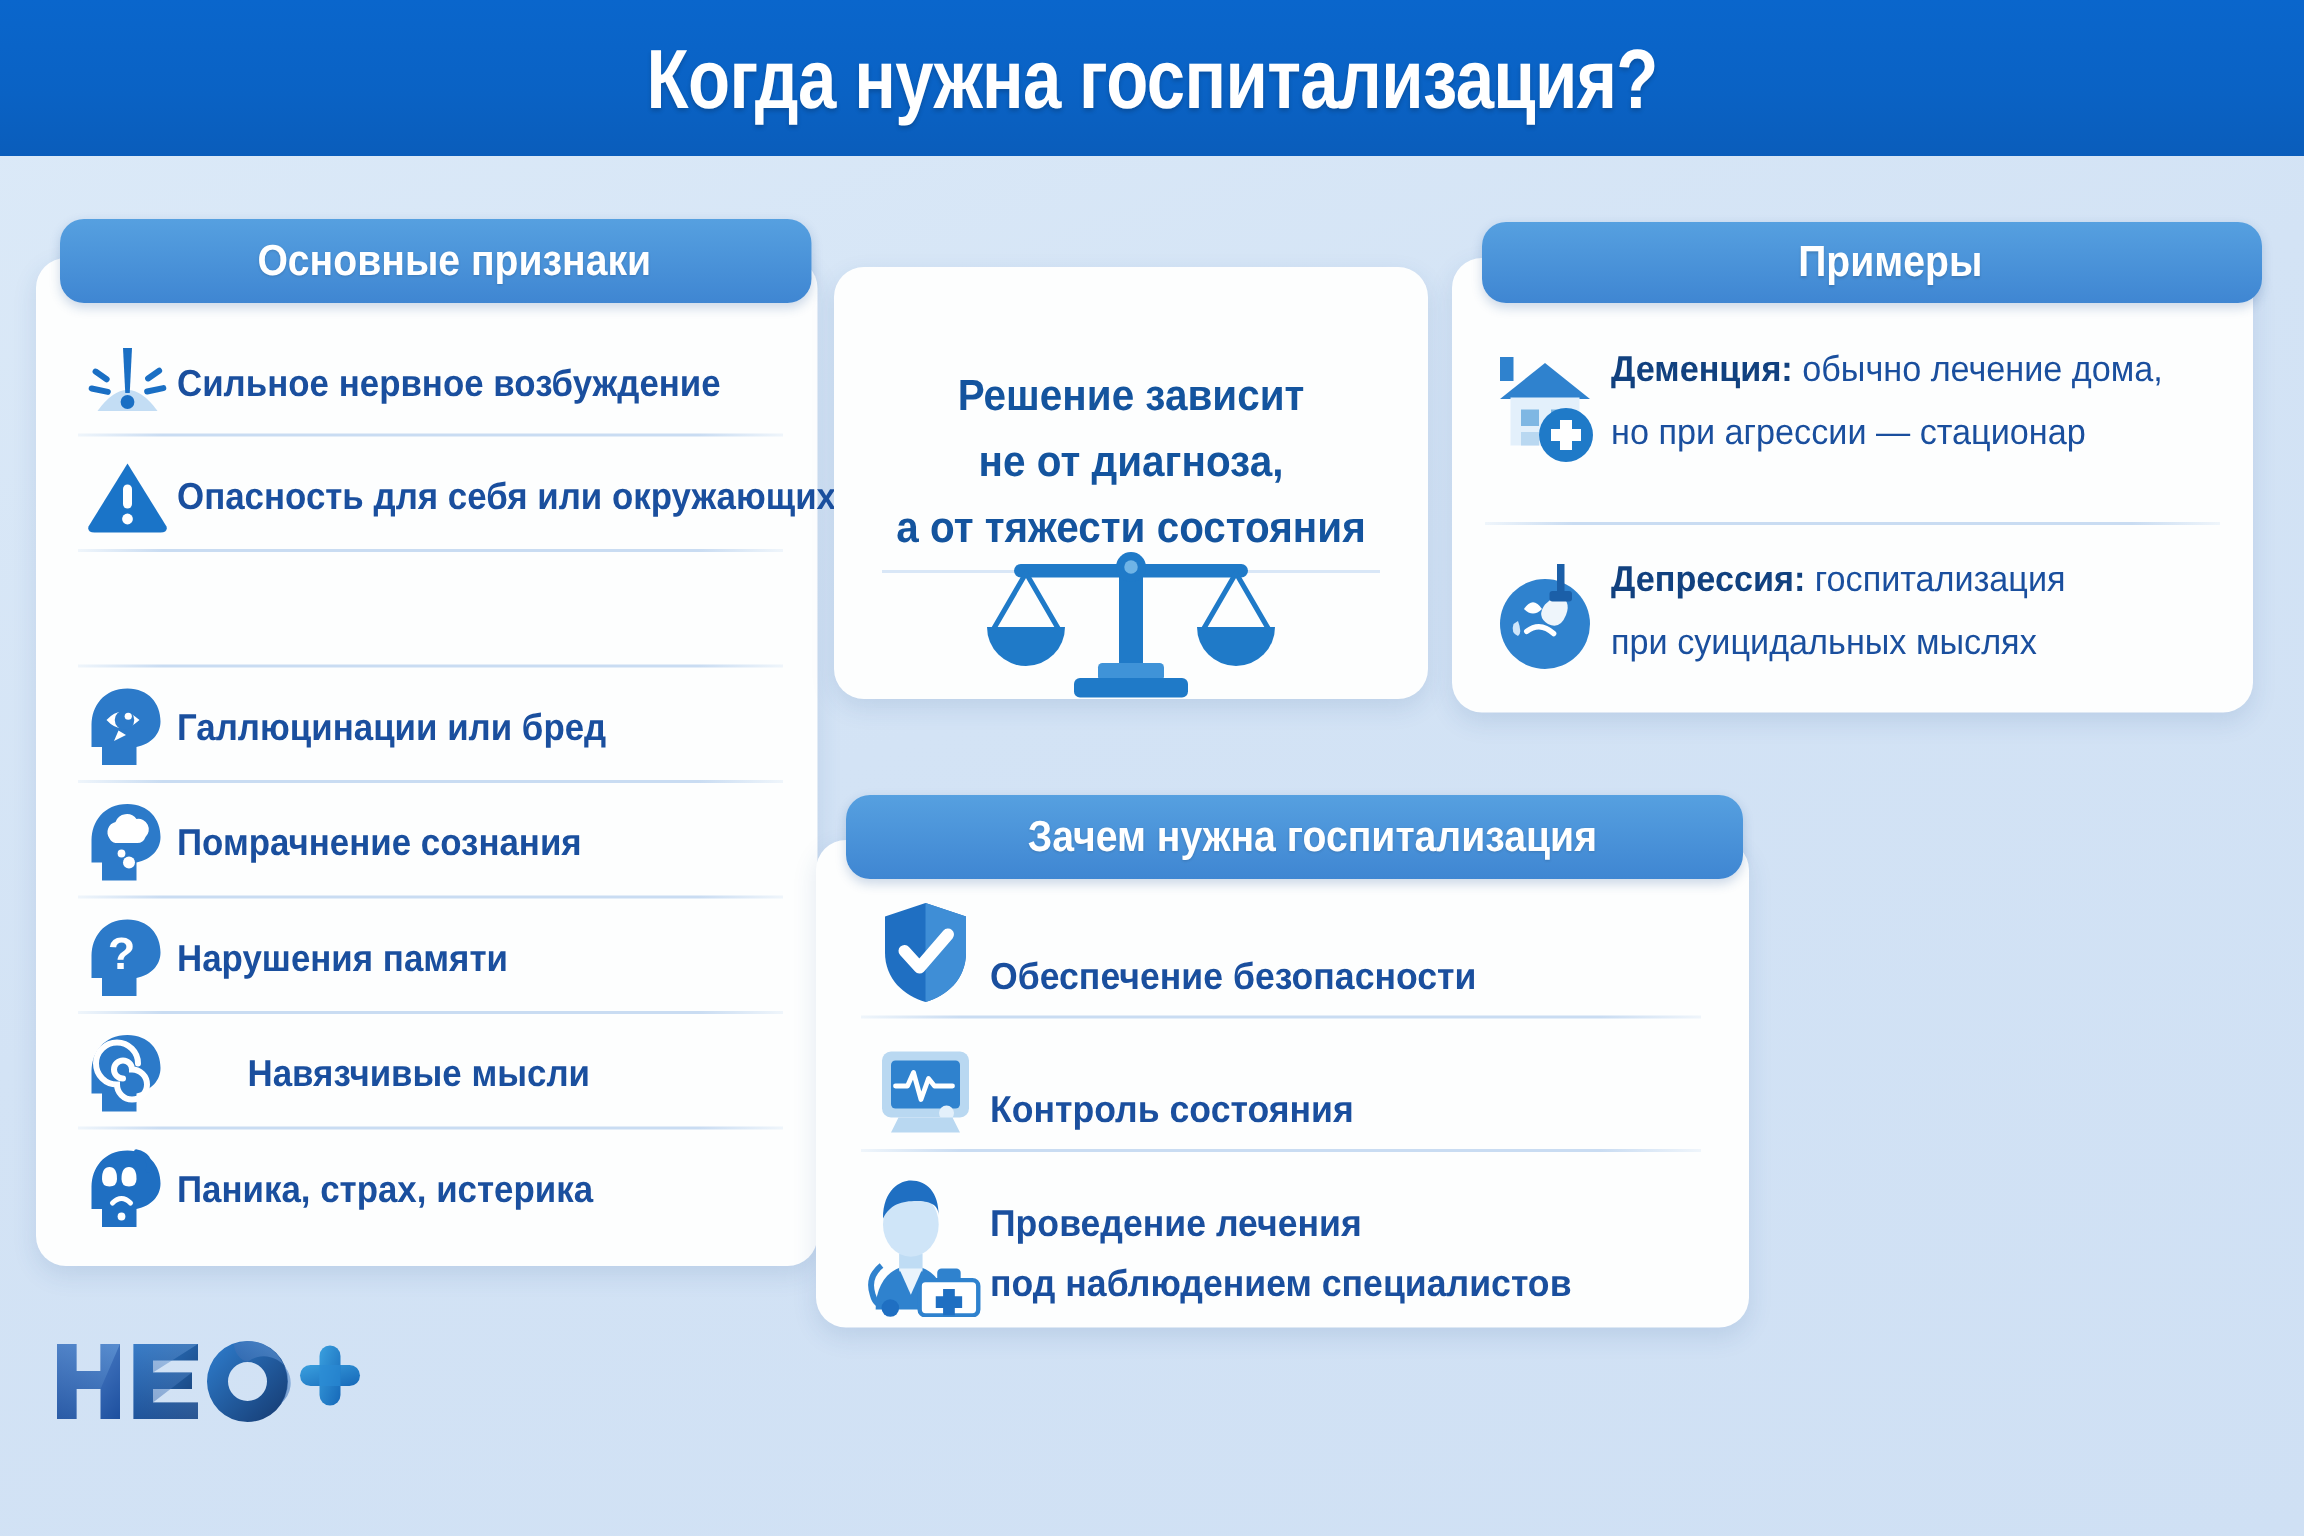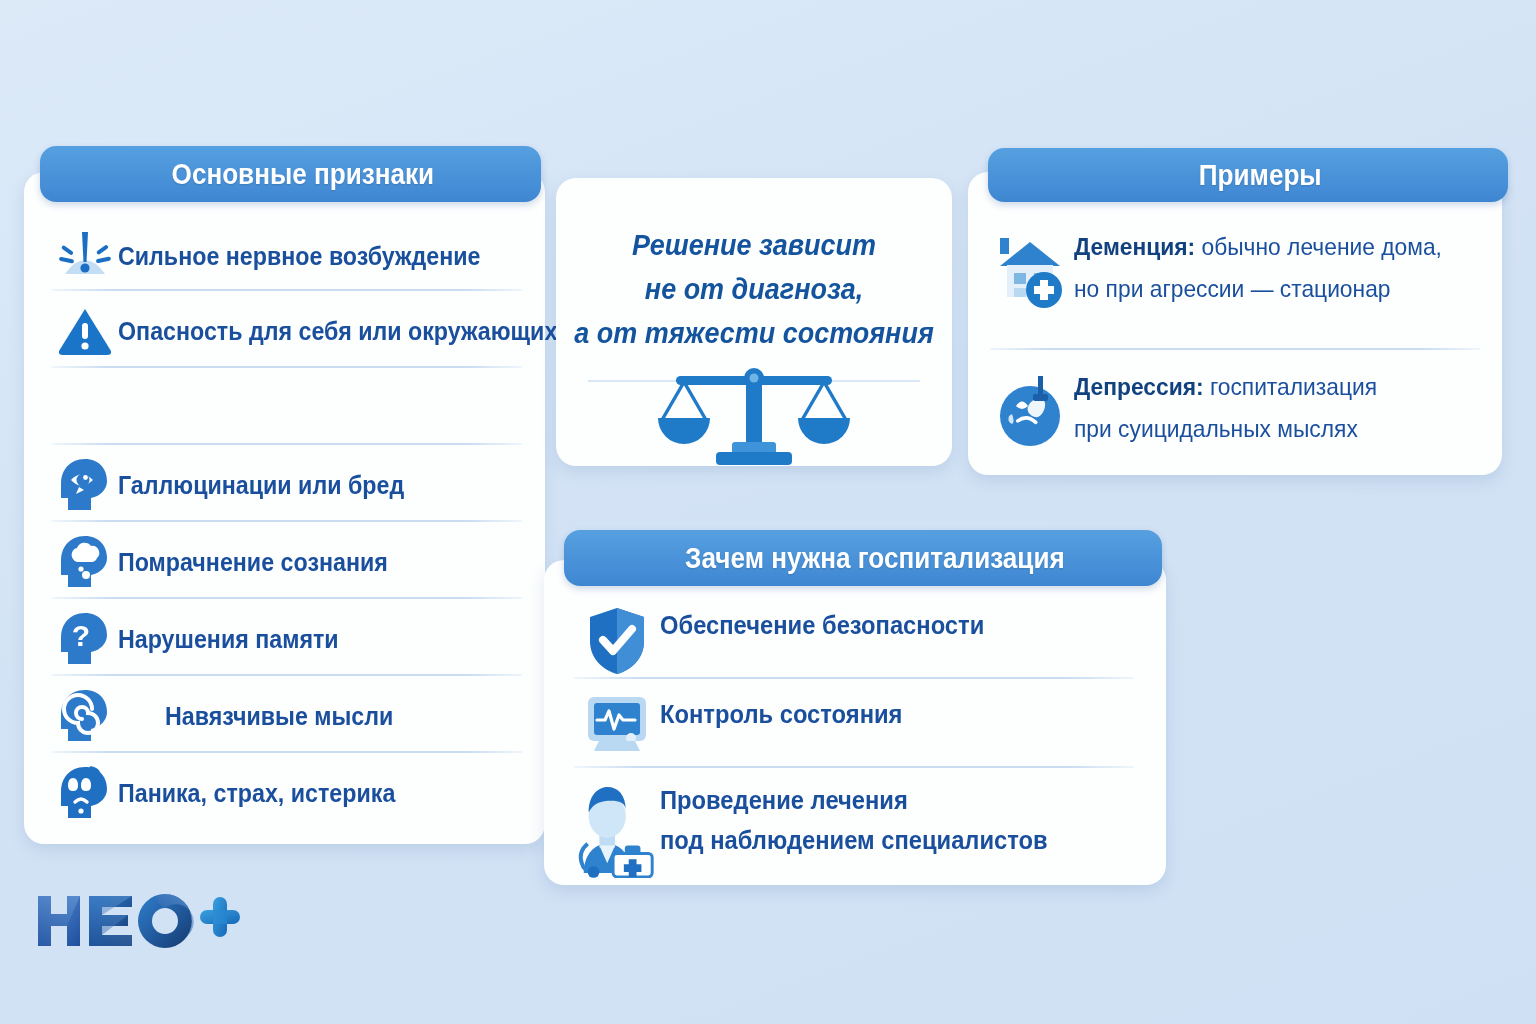--- a/index.html
+++ b/index.html
@@ -62,33 +62,36 @@
   .center-text span{display:block;transform:scaleX(0.93);}
   .center-rule{position:absolute;height:2px;background:#d9e7f7;}
 
   
   .ex-row{position:absolute;display:flex;align-items:flex-end;}
   .ex-row .ico{width:84px;flex:0 0 84px;display:flex;align-items:center;justify-content:center;}
   .ex-text{color:#1a4f9e;font-size:24px;line-height:42px;transform:scaleX(0.95);transform-origin:left top;}
   .ex-text b{font-weight:bold;color:#11417f;}
 
   
-  .why-row{position:absolute;display:flex;align-items:flex-start;}
+  .why-row{position:absolute;display:flex;align-items:flex-end;}
   .why-row .ico{width:86px;flex:0 0 86px;display:flex;align-items:center;justify-content:center;}
   .why-txt{color:#1a4f9e;font-size:25px;font-weight:600;line-height:40px;
            transform:scaleX(0.95);transform-origin:left center;}
 
   
   .logo{position:absolute;left:34px;top:890px;width:210px;height:62px;}
 </style>
 </head>
 <body>
 
 <div class="page">
 
+  <div class="header">
+    <div class="header-title">Когда нужна госпитализация?</div>
+  </div>
 
   <div class="card" style="left:24px;top:172px;width:521px;height:672px;"></div>
 
   <div class="pill" style="left:40px;top:146px;width:477px;height:56px;">
     <div class="pill-title">Основные признаки</div>
   </div>
 
   <div class="row" style="left:52px;top:226px;width:470px;height:60px;">
     <div class="ico">
       <svg width="60" height="56" viewBox="0 0 60 56">
@@ -175,21 +178,21 @@
         <path d="M18 14 q5 0 5 8 q0 5-5 5 q-5 0-5-5 q0-8 5-8 Z" fill="#ffffff"></path>
         <path d="M31 14 q5 0 5 8 q0 5-5 5 q-5 0-5-5 q0-8 5-8 Z" fill="#ffffff"></path>
         <path d="M20 38 q6-6 12 0" fill="none" stroke="#ffffff" stroke-width="3.4" stroke-linecap="round"></path>
         <circle cx="26" cy="47" r="2.6" fill="#ffffff"></circle>
       </svg>
     </div>
     <div class="txt">Паника, страх, истерика</div>
   </div>
 
   <div class="card" style="left:556px;top:178px;width:396px;height:288px;">
-    <div class="center-text" style="top:45px;font-style:italic;">
+    <div class="center-text" style="top:64px;">
       <span>Решение зависит</span>
       <span>не от диагноза,</span>
       <span>а от тяжести состояния</span>
     </div>
     <div class="center-rule" style="left:32px;top:202px;width:100px;"></div>
     <div class="center-rule" style="right:32px;top:202px;width:100px;"></div>
     <div style="position:absolute;left:50%;top:180px;transform:translateX(-50%);">
       <svg width="200" height="108" viewBox="0 0 200 108">
         <rect x="92" y="22" width="16" height="66" fill="#1f7ac8"></rect>
         <rect x="78" y="84" width="44" height="12" rx="3" fill="#3f93d8"></rect>

